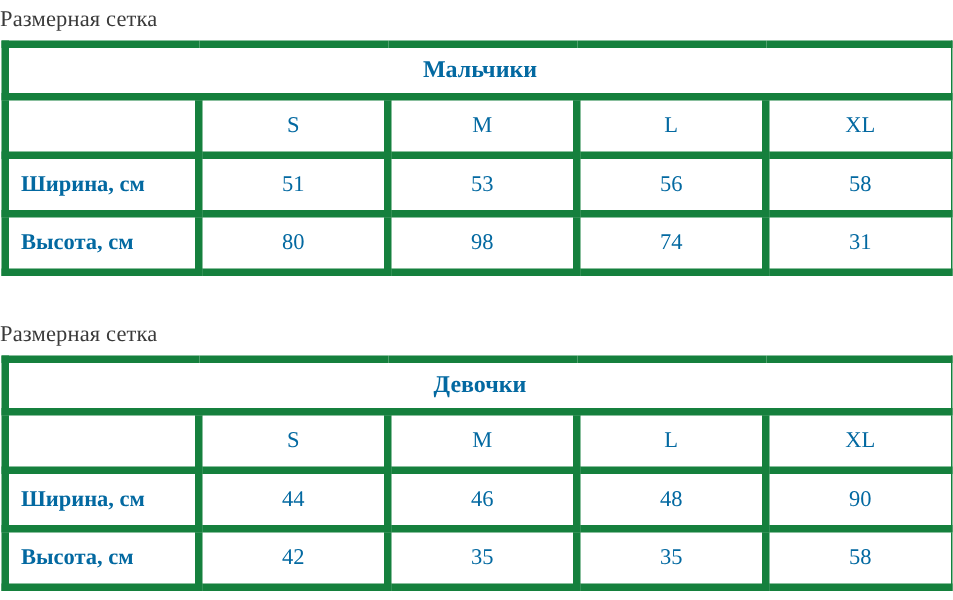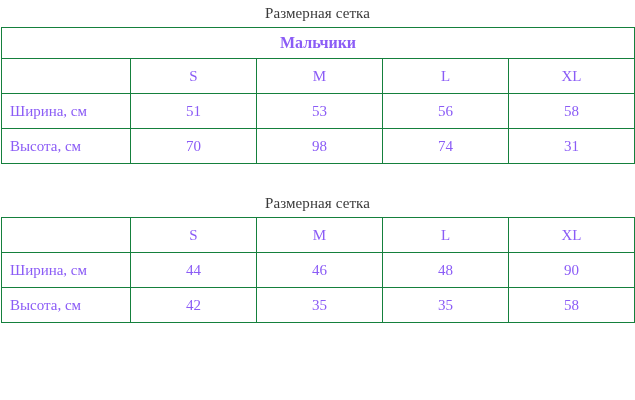--- a/index.html
+++ b/index.html
@@ -18,50 +18,51 @@
     width: 635px;
     height: 400px;
     position: relative;
     box-sizing: border-box;
   }
   .size-block {
     width: 635px;
     box-sizing: border-box;
   }
   .block-caption {
-    text-align: center;
+    text-align: left;
     font-size: 15px;
     color: #3a3a3a;
     padding: 5px 0 6px 0;
     line-height: 16px;
     letter-spacing: 0.1px;
   }
   table.size-table {
     border-collapse: collapse;
     width: 633px;
     margin: 0 1px;
     table-layout: fixed;
   }
   table.size-table td {
-    border: 1px solid #15803d;
+    border: 5px solid #15803d;
     height: 34px;
     font-size: 15px;
-    color: #8b5cf6;
+    color: #0369a1;
     text-align: center;
     vertical-align: middle;
     padding: 0;
   }
   table.size-table td.gender {
     font-weight: bold;
     font-size: 16px;
     height: 30px;
   }
   table.size-table td.rowlabel {
     text-align: left;
     padding-left: 8px;
+    font-weight: bold;
   }
   table.size-table td.sizehdr {
     font-size: 15px;
   }
   .spacer {
     height: 26px;
   }
   col.c0 { width: 129px; }
   col.c1 { width: 126px; }
   col.c2 { width: 126px; }
@@ -96,21 +97,21 @@
         </tr>
         <tr>
           <td class="rowlabel">Ширина, см</td>
           <td>51</td>
           <td>53</td>
           <td>56</td>
           <td>58</td>
         </tr>
         <tr>
           <td class="rowlabel">Высота, см</td>
-          <td>70</td>
+          <td>80</td>
           <td>98</td>
           <td>74</td>
           <td>31</td>
         </tr>
       </tbody>
     </table>
   </div>
 
   <div class="spacer"></div>
 
@@ -118,20 +119,23 @@
     <div class="block-caption">Размерная сетка</div>
     <table class="size-table">
       <colgroup>
         <col class="c0">
           <col class="c1">
           <col class="c2">
           <col class="c3">
           <col class="c4">
       </colgroup>
       <tbody>
+        <tr>
+          <td class="gender" colspan="5">Девочки</td>
+        </tr>
         <tr>
           <td class="rowlabel"></td>
           <td class="sizehdr">S</td>
           <td class="sizehdr">M</td>
           <td class="sizehdr">L</td>
           <td class="sizehdr">XL</td>
         </tr>
         <tr>
           <td class="rowlabel">Ширина, см</td>
           <td>44</td>

